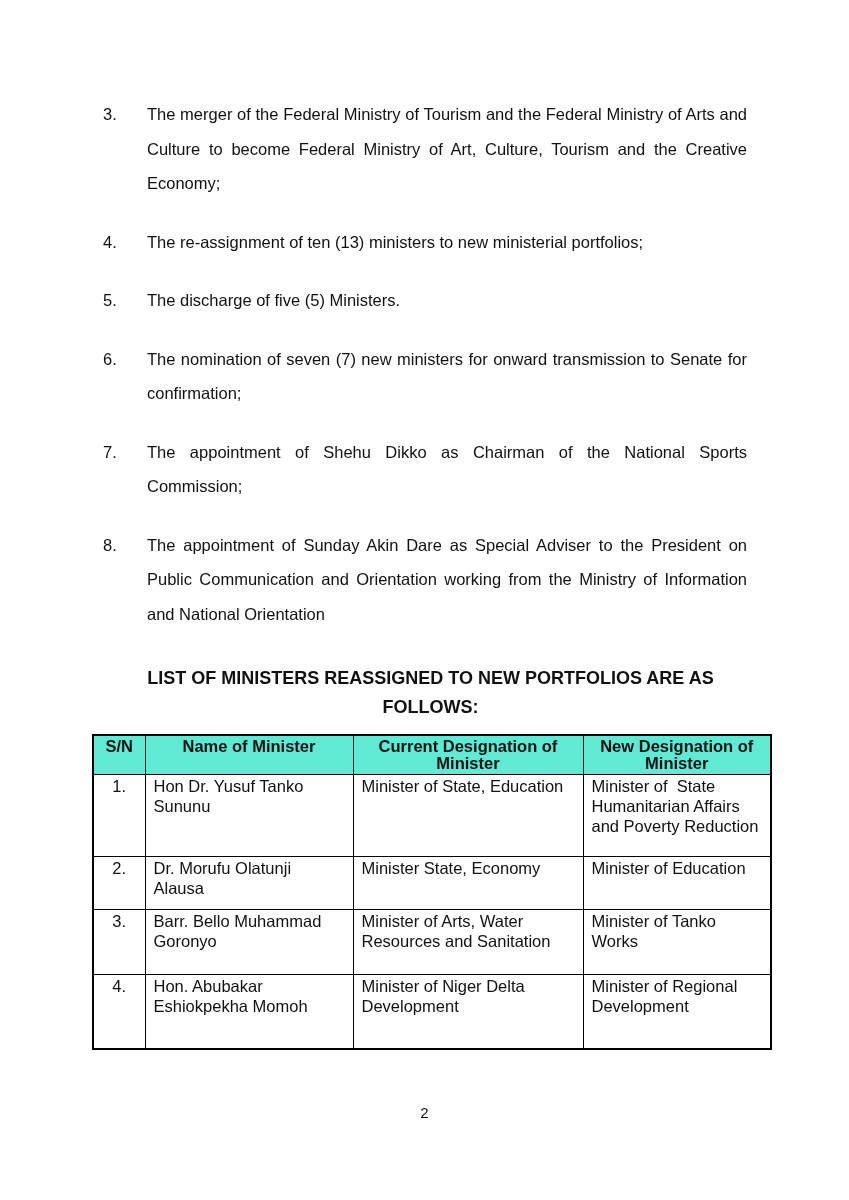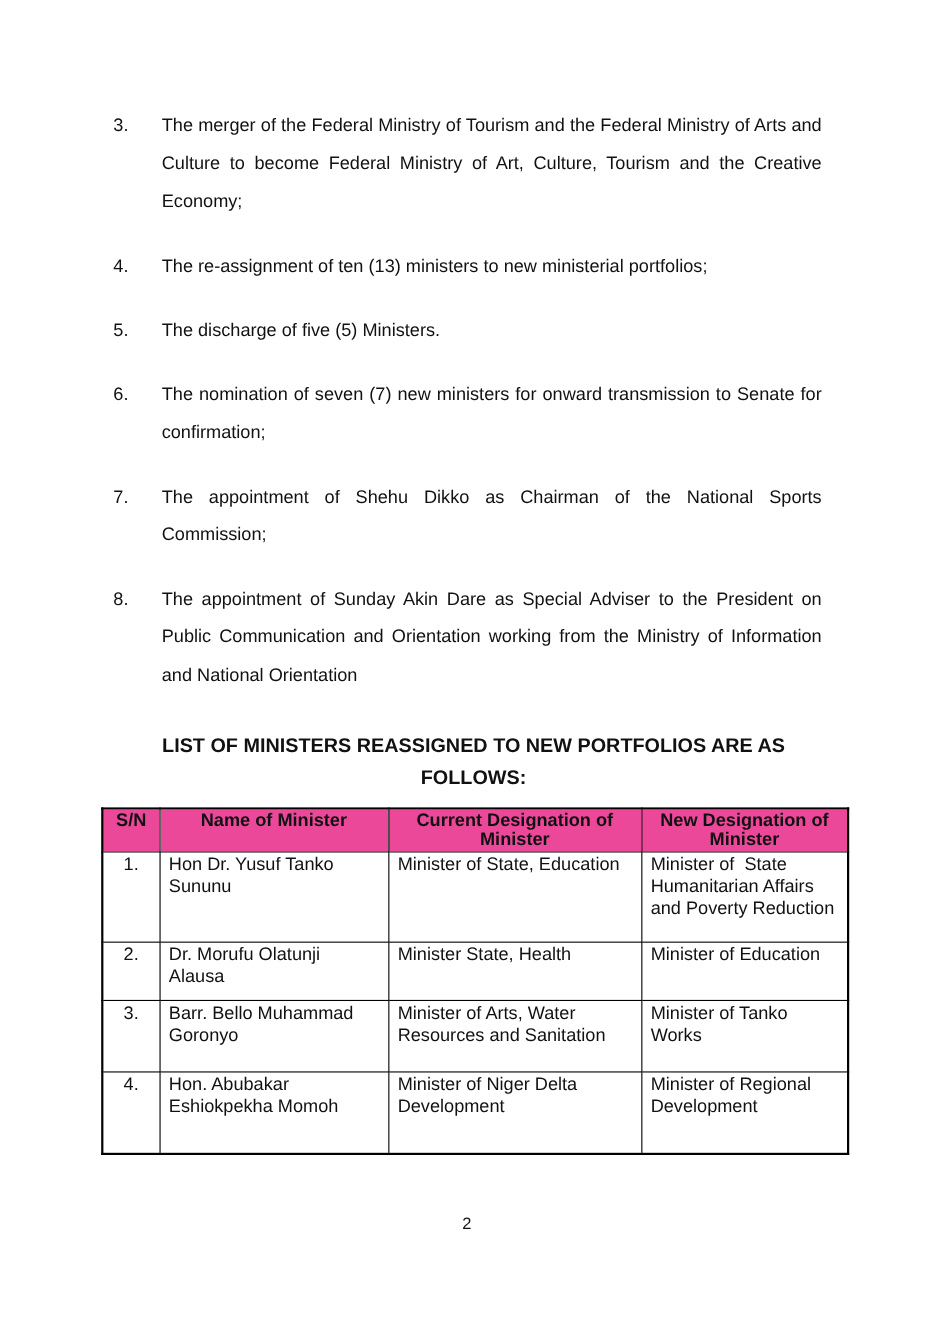--- a/index.html
+++ b/index.html
@@ -58,21 +58,21 @@
   }
   table.ministers th, table.ministers td {
     border: 1px solid #000;
     vertical-align: top;
     padding: 1px 8px 2px 8px;
     line-height: 20px;
     white-space: pre-wrap;
     overflow: hidden;
   }
   table.ministers th {
-    background: #ec4899;
+    background: #5eead4;
     font-weight: bold;
     text-align: center;
     line-height: 17px;
     padding-top: 2px;
   }
   col.c-sn   { width: 52px; }
   col.c-name { width: 208px; }
   col.c-cur  { width: 230px; }
   col.c-new  { width: 188px; }
   tr.hdr-row { height: 35px; }
@@ -145,21 +145,21 @@
     <tbody>
       <tr class="row-1">
         <td class="sn-cell">1.</td>
         <td>Hon Dr. Yusuf Tanko Sununu</td>
         <td>Minister of State, Education</td>
         <td>Minister of  State Humanitarian Affairs and Poverty Reduction</td>
       </tr>
       <tr class="row-2">
         <td class="sn-cell">2.</td>
         <td>Dr. Morufu Olatunji Alausa</td>
-        <td>Minister State, Health</td>
+        <td>Minister State, Economy</td>
         <td>Minister of Education</td>
       </tr>
       <tr class="row-3">
         <td class="sn-cell">3.</td>
         <td>Barr. Bello Muhammad Goronyo</td>
         <td>Minister of Arts, Water Resources and Sanitation</td>
         <td>Minister of Tanko Works</td>
       </tr>
       <tr class="row-4">
         <td class="sn-cell">4.</td>

